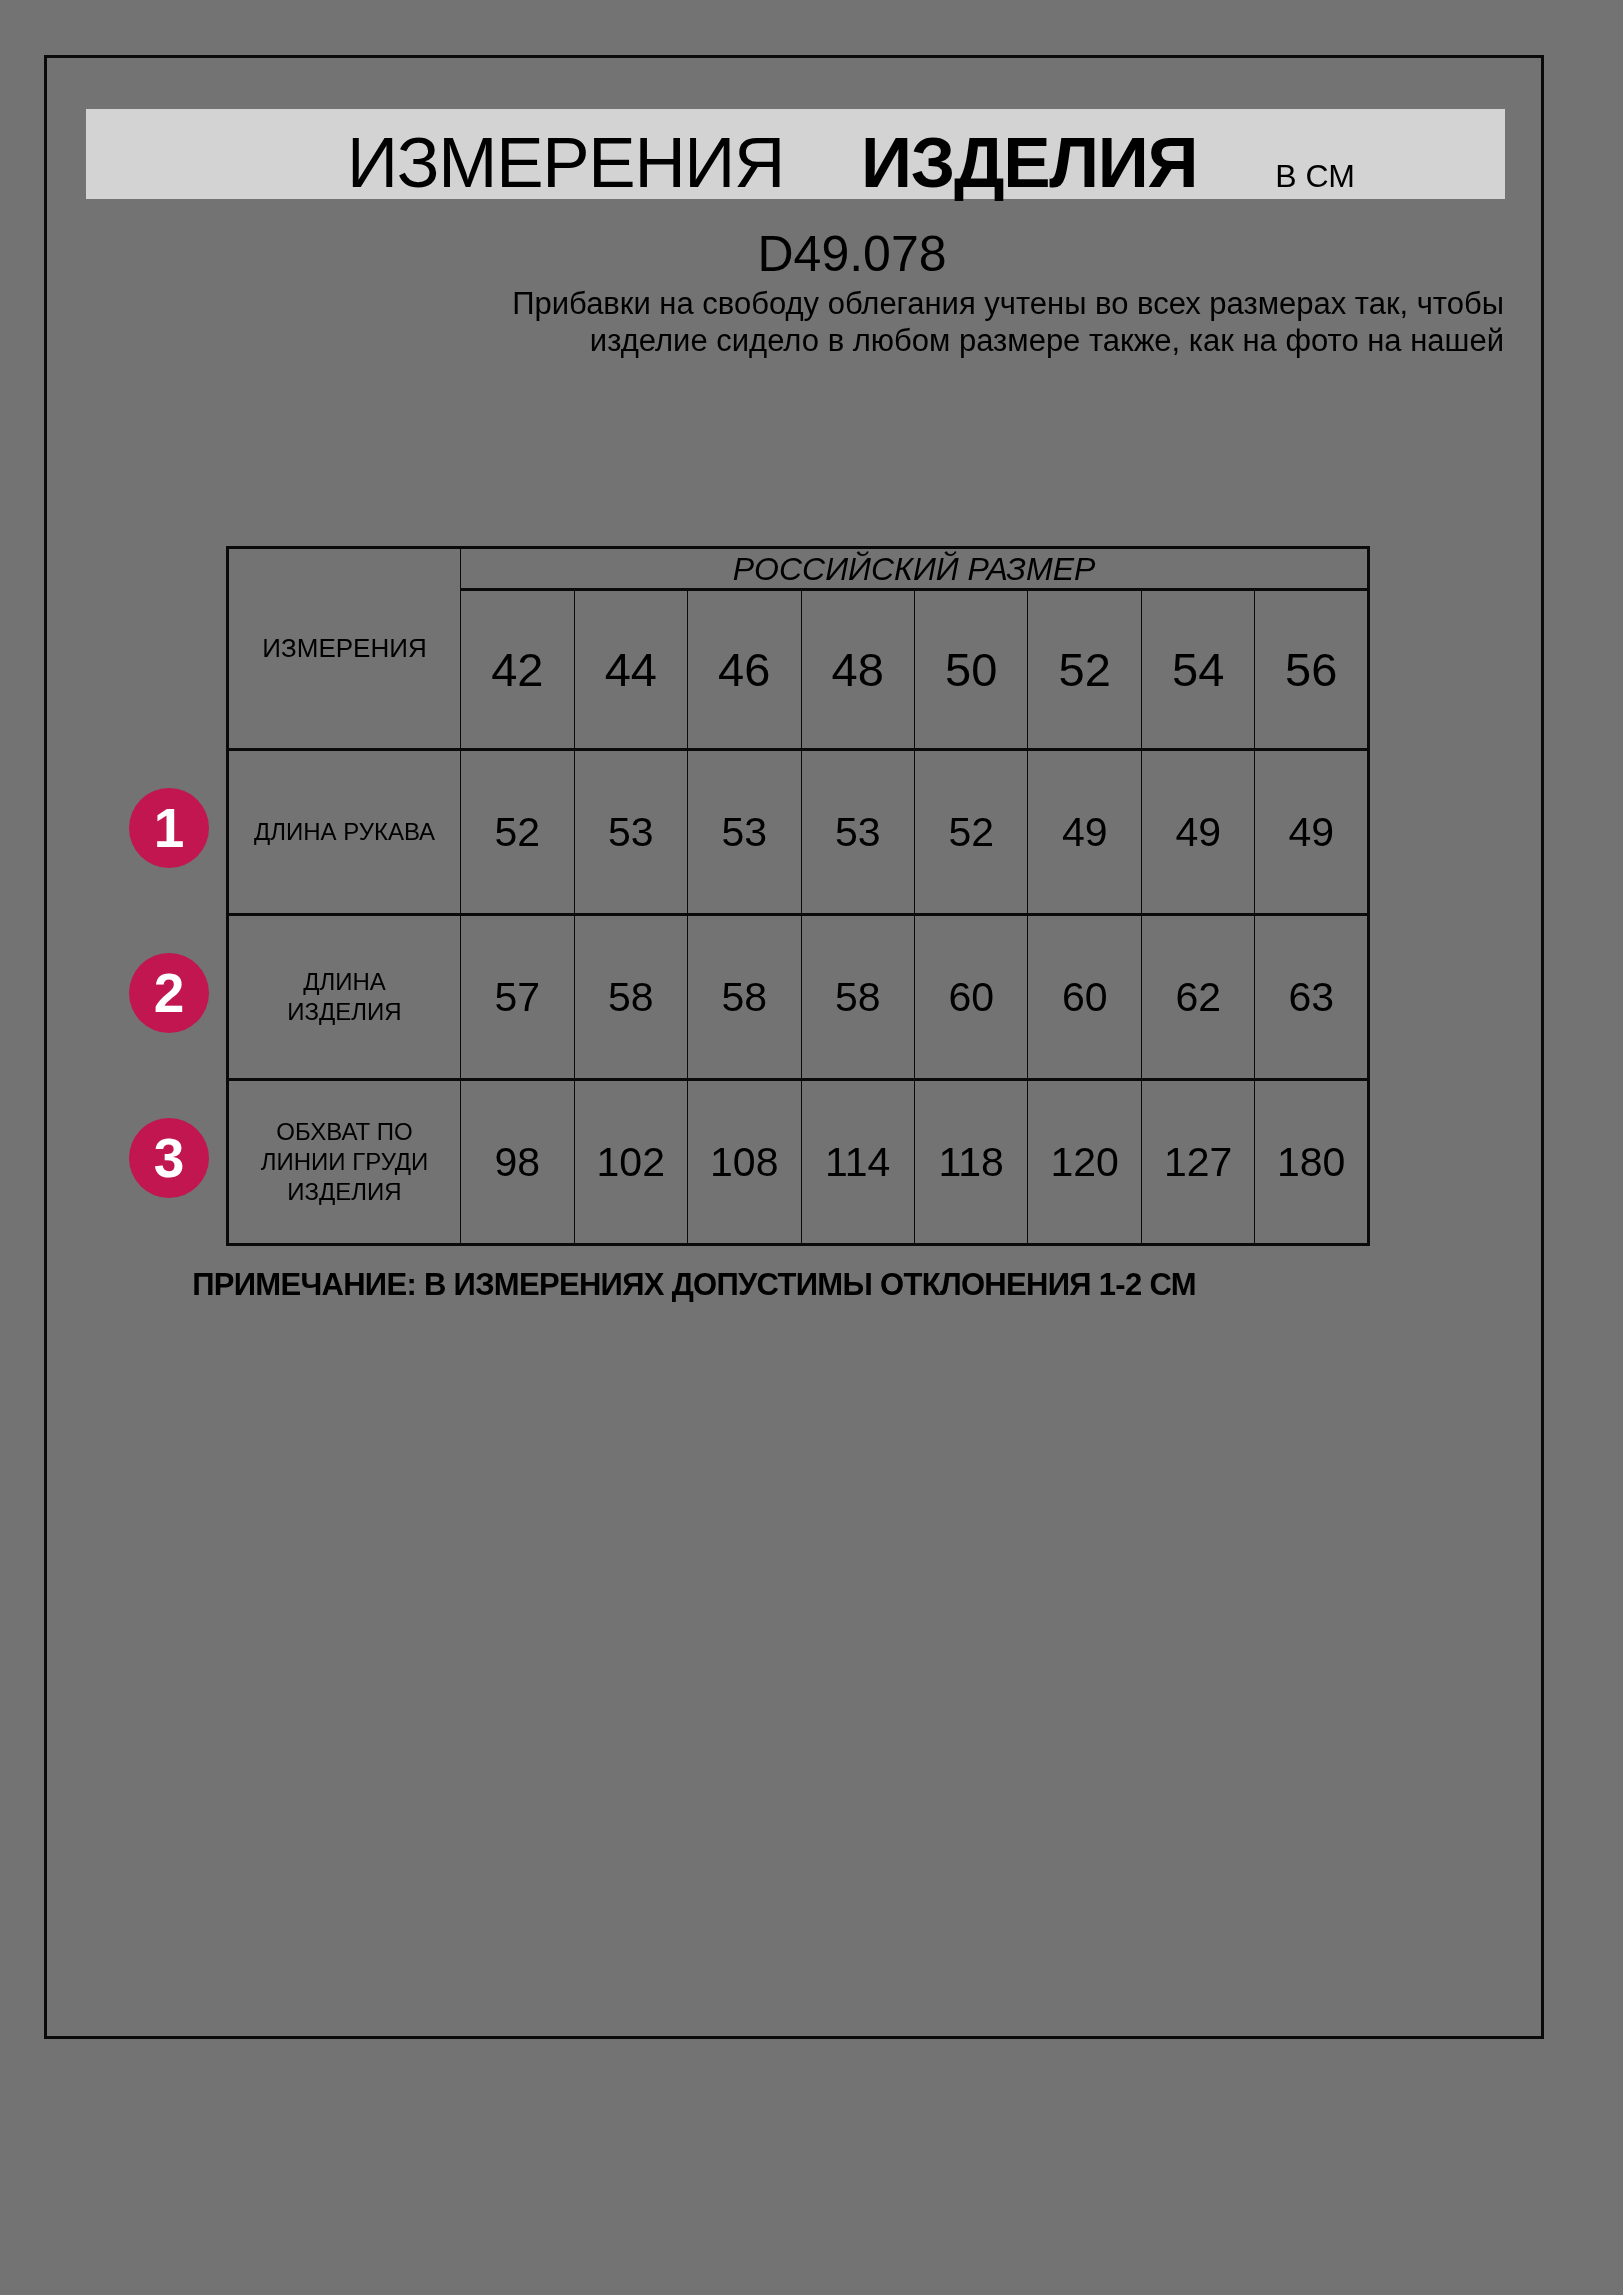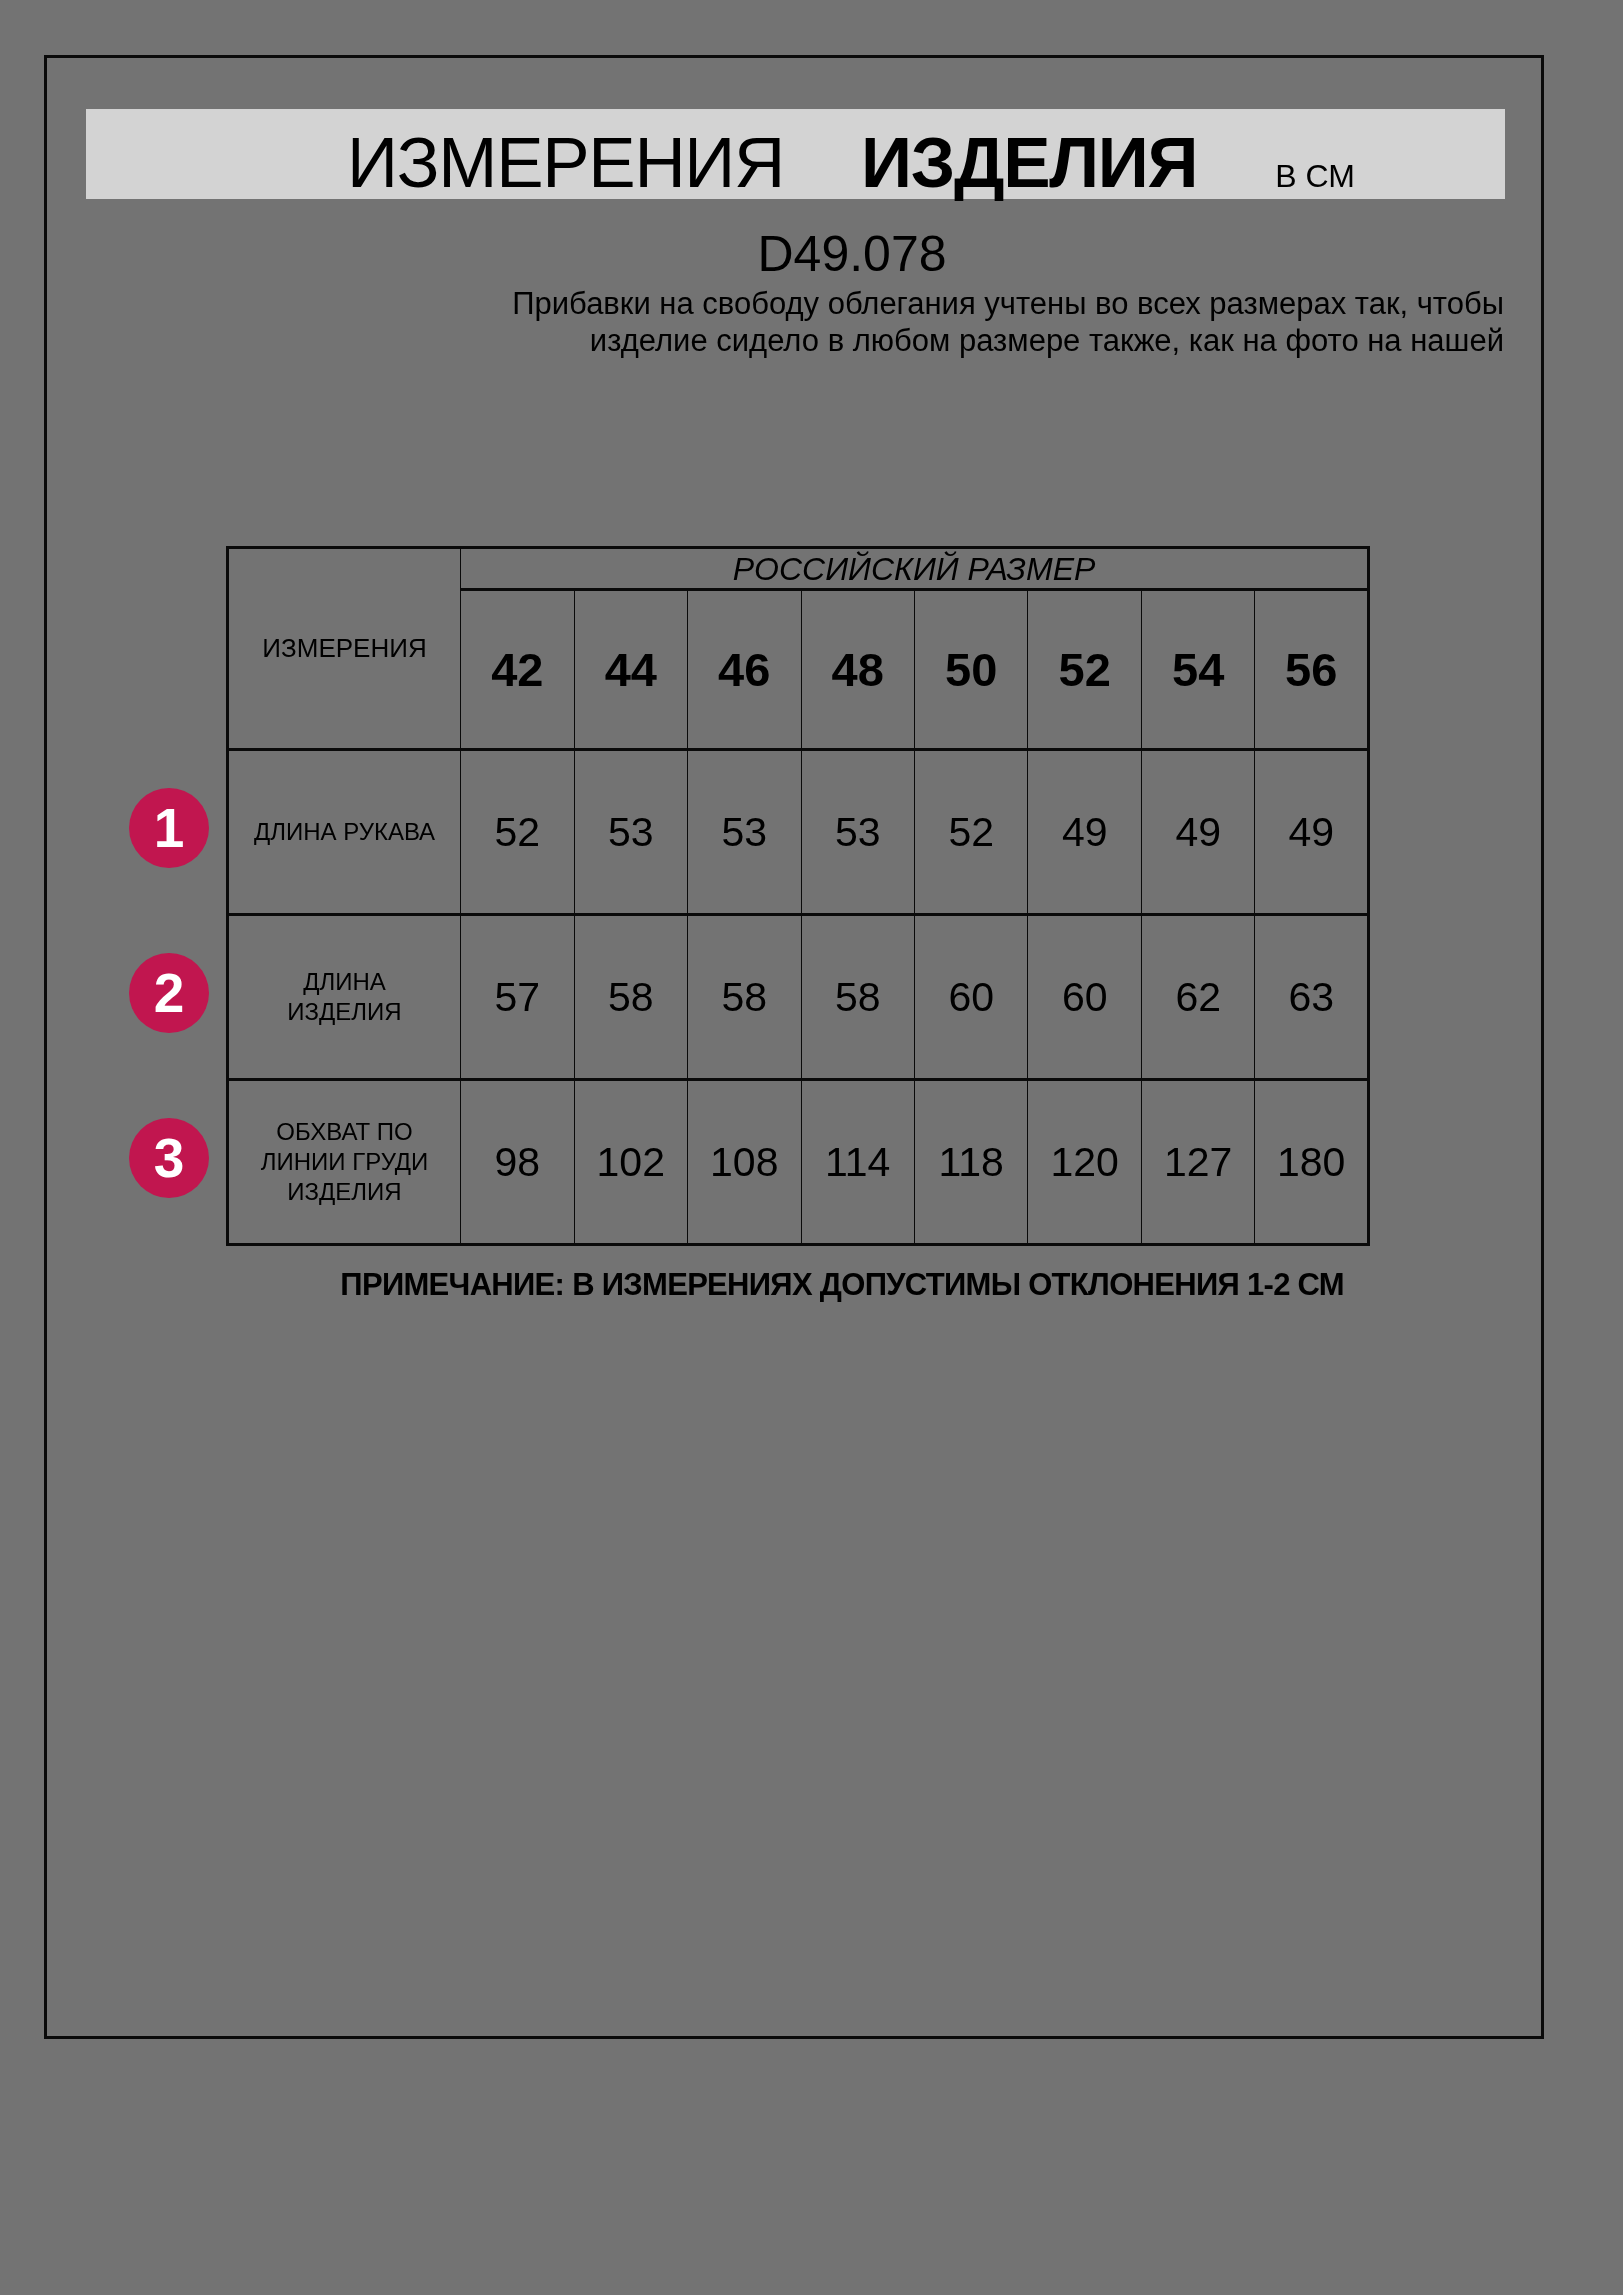--- a/index.html
+++ b/index.html
@@ -73,21 +73,21 @@
     text-align: center;
     vertical-align: middle;
     padding: 0;
     overflow: hidden;
   }
   col.label-col { width: 230px; }
   col.size-col  { width: 112px; }
   td.corner-cell { font-size: 26px; line-height: 31px; }
   td.group-cell  { height: 39px; font-size: 32px; line-height: 30px; font-style: italic; }
   tr.sizes-row td { height: 157px; }
-  td.size-cell   { font-size: 47px; font-weight: 700; }
+  td.size-cell   { font-size: 47px; font-weight: 400; }
   tr.data-row td { height: 162px; }
   td.value-cell  { font-size: 41px; font-weight: 400; }
   td.rowlabel-cell { font-size: 24px; line-height: 30px; font-weight: 400; }
   .marker-circle {
     position: absolute;
     left: 129px;
     width: 80px; height: 80px;
     border-radius: 50%;
     display: flex;
     align-items: center;
@@ -96,21 +96,21 @@
     font-size: 55px;
     font-weight: 700;
   }
   .marker-1 { top: 788px; }
   .marker-2 { top: 953px; }
   .marker-3 { top: 1118px; }
   .note {
     position: absolute;
     left: 44px; top: 1267px;
     width: 1300px;
-    text-align: right;
+    text-align: center;
     font-size: 31px;
     font-weight: 700;
     letter-spacing: -0.7px;
   }
 </style>
 </head>
 <body>
 
 <div class="page">
 

